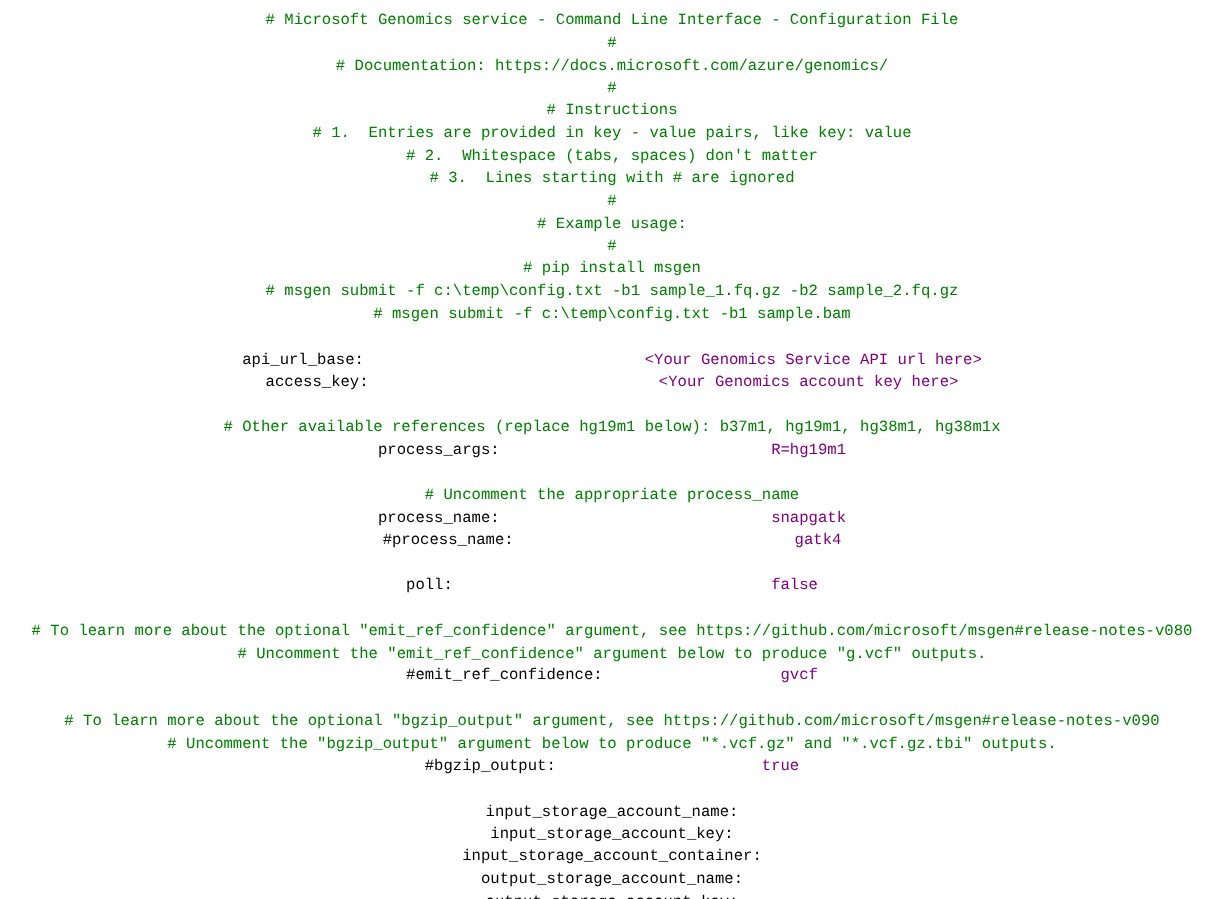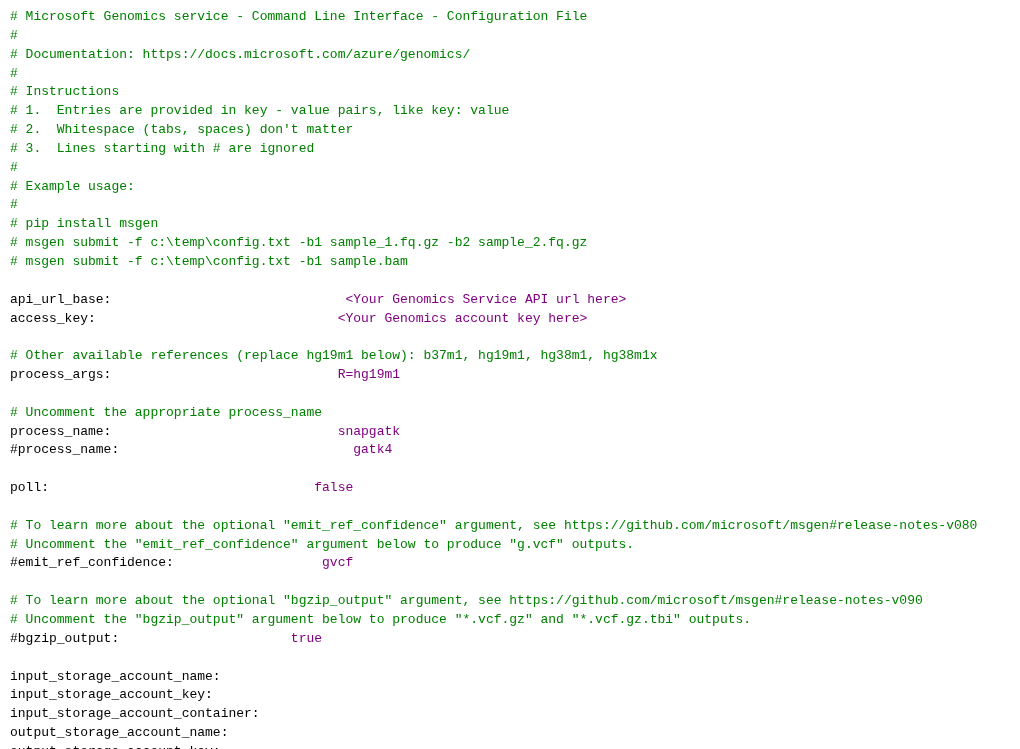--- a/index.html
+++ b/index.html
@@ -17,18 +17,19 @@
       width: 1020px;
       min-height: 749px;
       overflow-x: auto;
     }
     .code-block {
       white-space: pre;
     }
     .line {
       display: block;
       min-height: 1.45em;
+      text-align: center;
     }
   </style>
 </head>
 <body>
 
 <div class="code-block" id="code-container"><span class="line" style="color: rgb(0, 128, 0);"># Microsoft Genomics service - Command Line Interface - Configuration File</span><span class="line" style="color: rgb(0, 128, 0);">#</span><span class="line" style="color: rgb(0, 128, 0);"># Documentation: https://docs.microsoft.com/azure/genomics/</span><span class="line" style="color: rgb(0, 128, 0);">#</span><span class="line" style="color: rgb(0, 128, 0);"># Instructions</span><span class="line" style="color: rgb(0, 128, 0);"># 1.  Entries are provided in key - value pairs, like key: value</span><span class="line" style="color: rgb(0, 128, 0);"># 2.  Whitespace (tabs, spaces) don't matter</span><span class="line" style="color: rgb(0, 128, 0);"># 3.  Lines starting with # are ignored</span><span class="line" style="color: rgb(0, 128, 0);">#</span><span class="line" style="color: rgb(0, 128, 0);"># Example usage:</span><span class="line" style="color: rgb(0, 128, 0);">#</span><span class="line" style="color: rgb(0, 128, 0);"># pip install msgen</span><span class="line" style="color: rgb(0, 128, 0);"># msgen submit -f c:\temp\config.txt -b1 sample_1.fq.gz -b2 sample_2.fq.gz</span><span class="line" style="color: rgb(0, 128, 0);"># msgen submit -f c:\temp\config.txt -b1 sample.bam</span><span class="line"></span><span class="line"><span style="color: rgb(0, 0, 0);">api_url_base:                              </span><span style="color: rgb(128, 0, 128);">&lt;Your Genomics Service API url here&gt;</span></span><span class="line"><span style="color: rgb(0, 0, 0);">access_key:                               </span><span style="color: rgb(128, 0, 128);">&lt;Your Genomics account key here&gt;</span></span><span class="line"></span><span class="line" style="color: rgb(0, 128, 0);"># Other available references (replace hg19m1 below): b37m1, hg19m1, hg38m1, hg38m1x</span><span class="line"><span style="color: rgb(0, 0, 0);">process_args:                             </span><span style="color: rgb(128, 0, 128);">R=hg19m1</span></span><span class="line"></span><span class="line" style="color: rgb(0, 128, 0);"># Uncomment the appropriate process_name</span><span class="line"><span style="color: rgb(0, 0, 0);">process_name:                             </span><span style="color: rgb(128, 0, 128);">snapgatk</span></span><span class="line"><span style="color: rgb(0, 0, 0);">#process_name:                              </span><span style="color: rgb(128, 0, 128);">gatk4</span></span><span class="line"></span><span class="line"><span style="color: rgb(0, 0, 0);">poll:                                  </span><span style="color: rgb(128, 0, 128);">false</span></span><span class="line"></span><span class="line" style="color: rgb(0, 128, 0);"># To learn more about the optional "emit_ref_confidence" argument, see https://github.com/microsoft/msgen#release-notes-v080</span><span class="line" style="color: rgb(0, 128, 0);"># Uncomment the "emit_ref_confidence" argument below to produce "g.vcf" outputs.</span><span class="line"><span style="color: rgb(0, 0, 0);">#emit_ref_confidence:                   </span><span style="color: rgb(128, 0, 128);">gvcf</span></span><span class="line"></span><span class="line" style="color: rgb(0, 128, 0);"># To learn more about the optional "bgzip_output" argument, see https://github.com/microsoft/msgen#release-notes-v090</span><span class="line" style="color: rgb(0, 128, 0);"># Uncomment the "bgzip_output" argument below to produce "*.vcf.gz" and "*.vcf.gz.tbi" outputs.</span><span class="line"><span style="color: rgb(0, 0, 0);">#bgzip_output:                      </span><span style="color: rgb(128, 0, 128);">true</span></span><span class="line"></span><span class="line" style="color: rgb(0, 0, 0);">input_storage_account_name:</span><span class="line" style="color: rgb(0, 0, 0);">input_storage_account_key:</span><span class="line" style="color: rgb(0, 0, 0);">input_storage_account_container:</span><span class="line" style="color: rgb(0, 0, 0);">output_storage_account_name:</span><span class="line" style="color: rgb(0, 0, 0);">output_storage_account_key:</span></div>
 
 </body></html>

